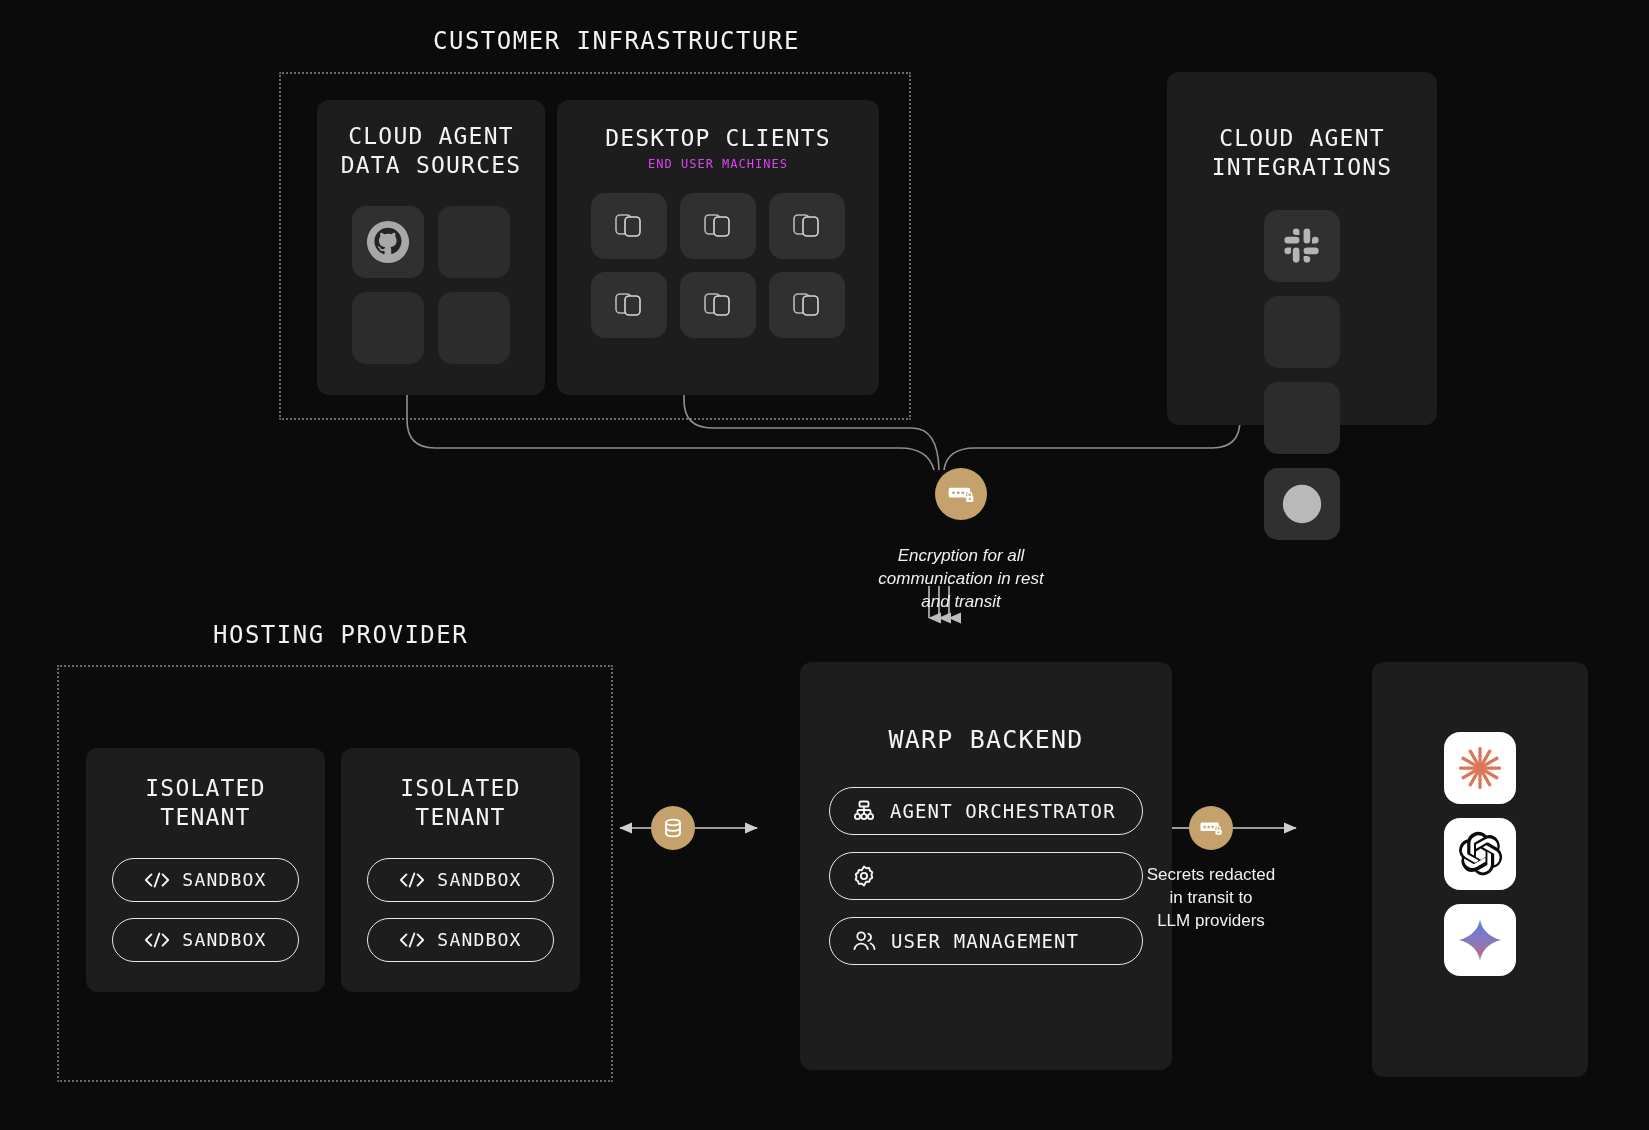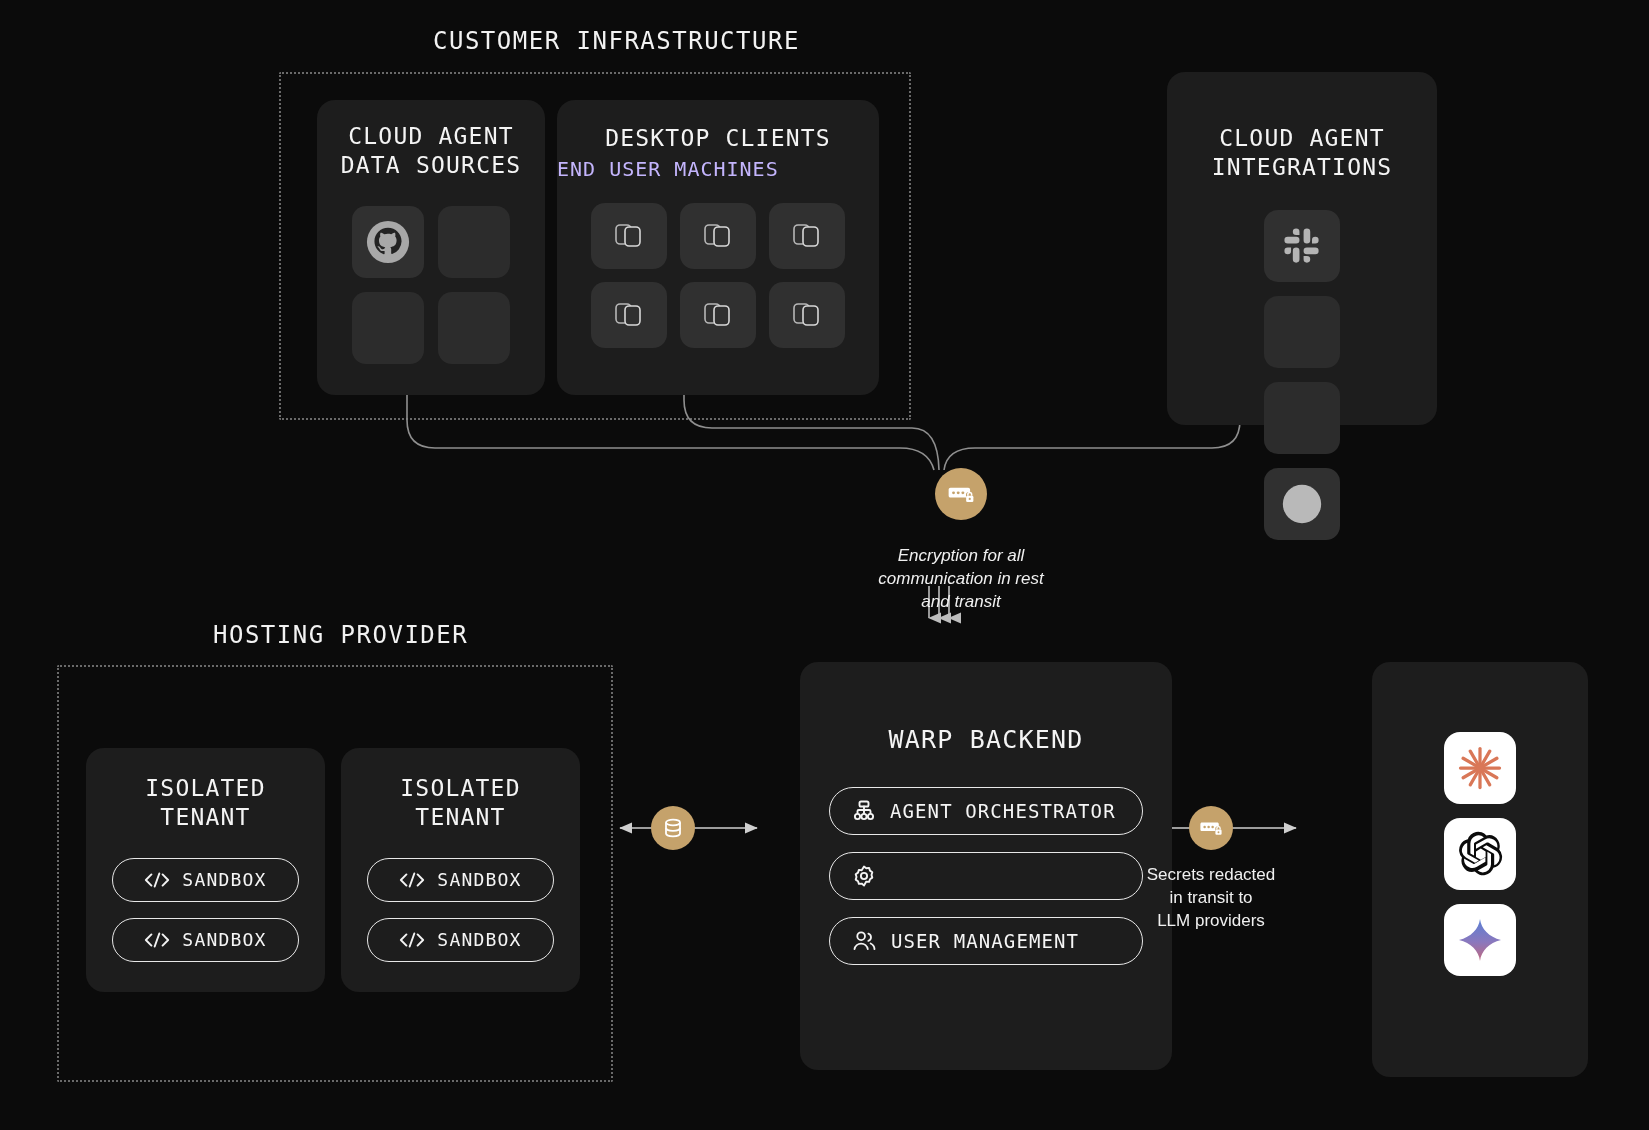--- a/index.html
+++ b/index.html
@@ -40,35 +40,36 @@
     position: absolute;
     border: 2px dotted #6a6a6a;
     border-radius: 2px;
     z-index: 0;
   }
 
   
   .panel {
     position: absolute;
     background: #1d1d1d;
-    border-radius: 18px;
+    border-radius: 12px;
     z-index: 2;
   }
   .panel-title {
     color: #f4f4f4;
     font-size: 23px;
     letter-spacing: 1.2px;
     text-align: center;
     line-height: 1.25;
     white-space: pre-line;
   }
   .panel-sub {
-    color: #c4b5fd;
-    font-size: 20px;
+    color: #d946ef;
+    font-size: 12px;
     letter-spacing: 1px;
+    text-align: center;
     margin-top: 4px;
   }
 
   
   .tile-grid { display: flex; flex-wrap: wrap; justify-content: center; }
   .tile {
     background: #303030;
     border-radius: 14px;
     display: flex;
     align-items: center;

